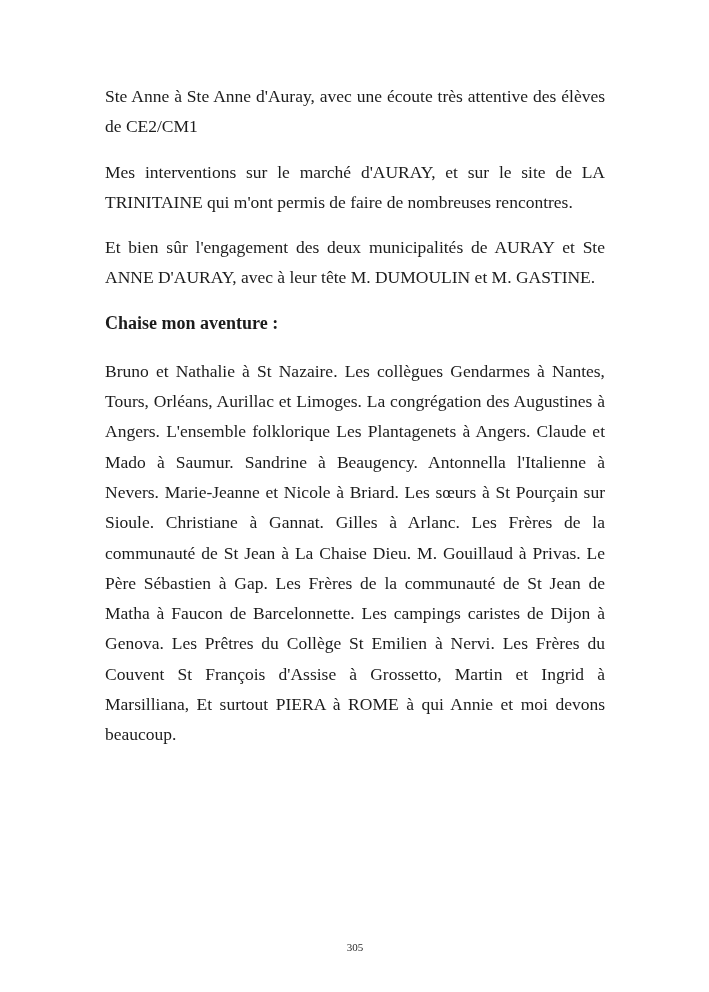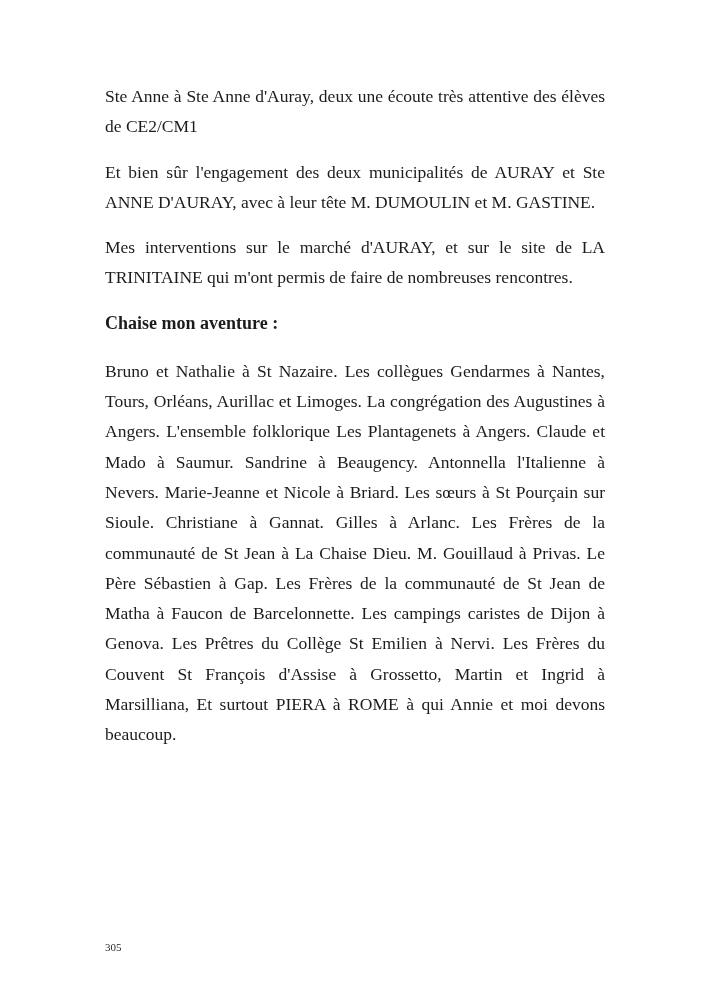--- a/index.html
+++ b/index.html
@@ -31,28 +31,29 @@
     font-size: 18px;
     font-weight: bold;
     line-height: 30px;
     margin: 14px 0 18px 0;
   }
   .page-number {
     position: absolute;
     left: 105px;
     top: 941px;
     width: 500px;
+    text-align: center;
     font-size: 11px;
     color: #2a2a2a;
   }
 </style>
 </head>
 <body>
 
 <div class="page-content">
-  <p class="para">Ste Anne à Ste Anne d'Auray, deux une écoute très attentive des élèves de CE2/CM1</p>
+  <p class="para">Ste Anne à Ste Anne d'Auray, avec une écoute très attentive des élèves de CE2/CM1</p>
+  <p class="para">Mes interventions sur le marché d'AURAY, et sur le site de LA TRINITAINE qui m'ont permis de faire de nombreuses rencontres.</p>
   <p class="para">Et bien sûr l'engagement des deux municipalités de AURAY et Ste ANNE D'AURAY, avec à leur tête M. DUMOULIN et M. GASTINE.</p>
-  <p class="para">Mes interventions sur le marché d'AURAY, et sur le site de LA TRINITAINE qui m'ont permis de faire de nombreuses rencontres.</p>
   <h2 class="section-heading">Chaise mon aventure :</h2>
   <p class="para">Bruno et Nathalie à St Nazaire. Les collègues Gendarmes à Nantes, Tours, Orléans, Aurillac et Limoges. La congrégation des Augustines à Angers. L'ensemble folklorique Les Plantagenets à Angers. Claude et Mado à Saumur. Sandrine à Beaugency. Antonnella l'Italienne à Nevers. Marie-Jeanne et Nicole à Briard. Les sœurs à St Pourçain sur Sioule. Christiane à Gannat. Gilles à Arlanc. Les Frères de la communauté de St Jean à La Chaise Dieu. M. Gouillaud à Privas. Le Père Sébastien à Gap. Les Frères de la communauté de St Jean de Matha à Faucon de Barcelonnette. Les campings caristes de Dijon à Genova. Les Prêtres du Collège St Emilien à Nervi. Les Frères du Couvent St François d'Assise à Grossetto, Martin et Ingrid à Marsilliana, Et surtout PIERA à ROME à qui Annie et moi devons beaucoup.</p>
 </div>
 
 <div class="page-number">305</div>
 
 </body></html>

